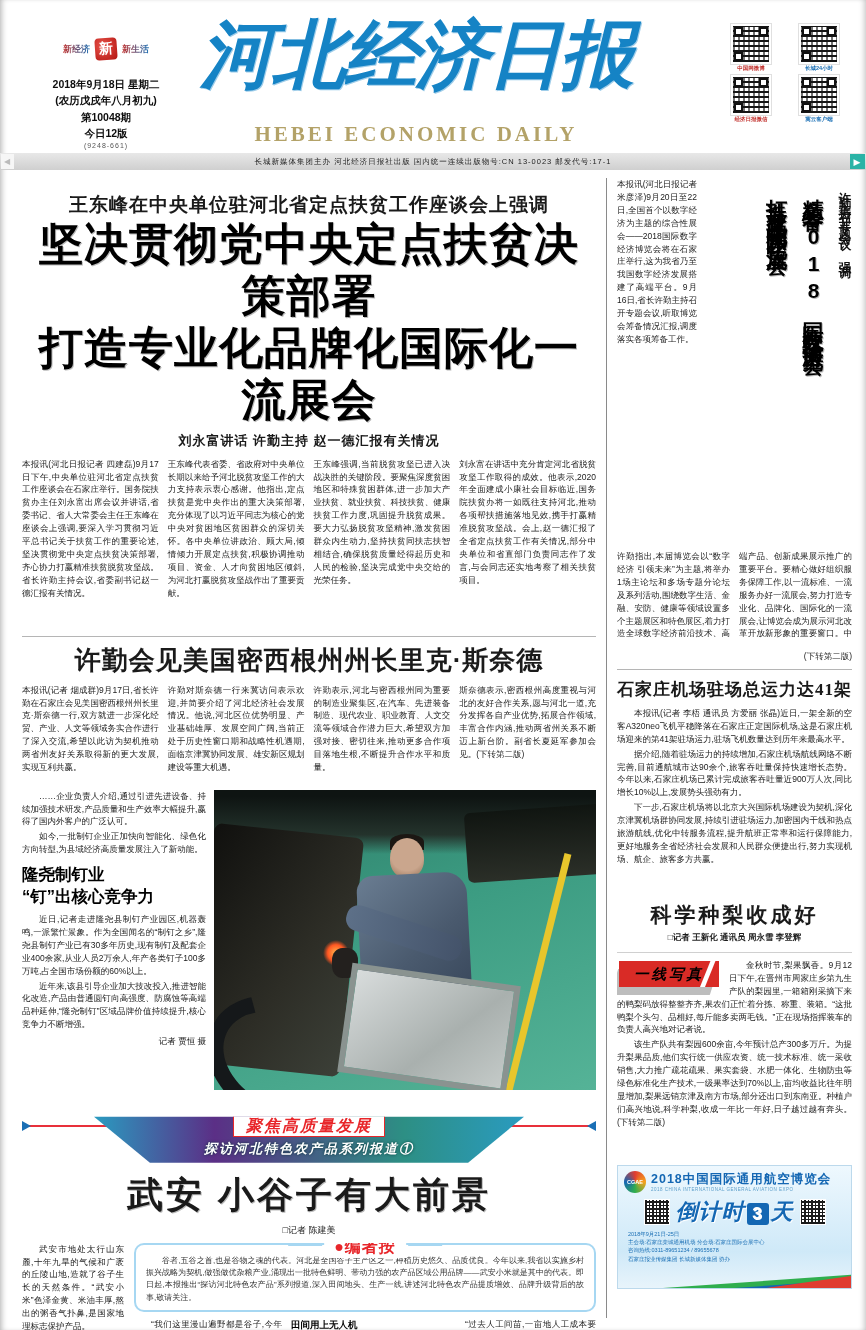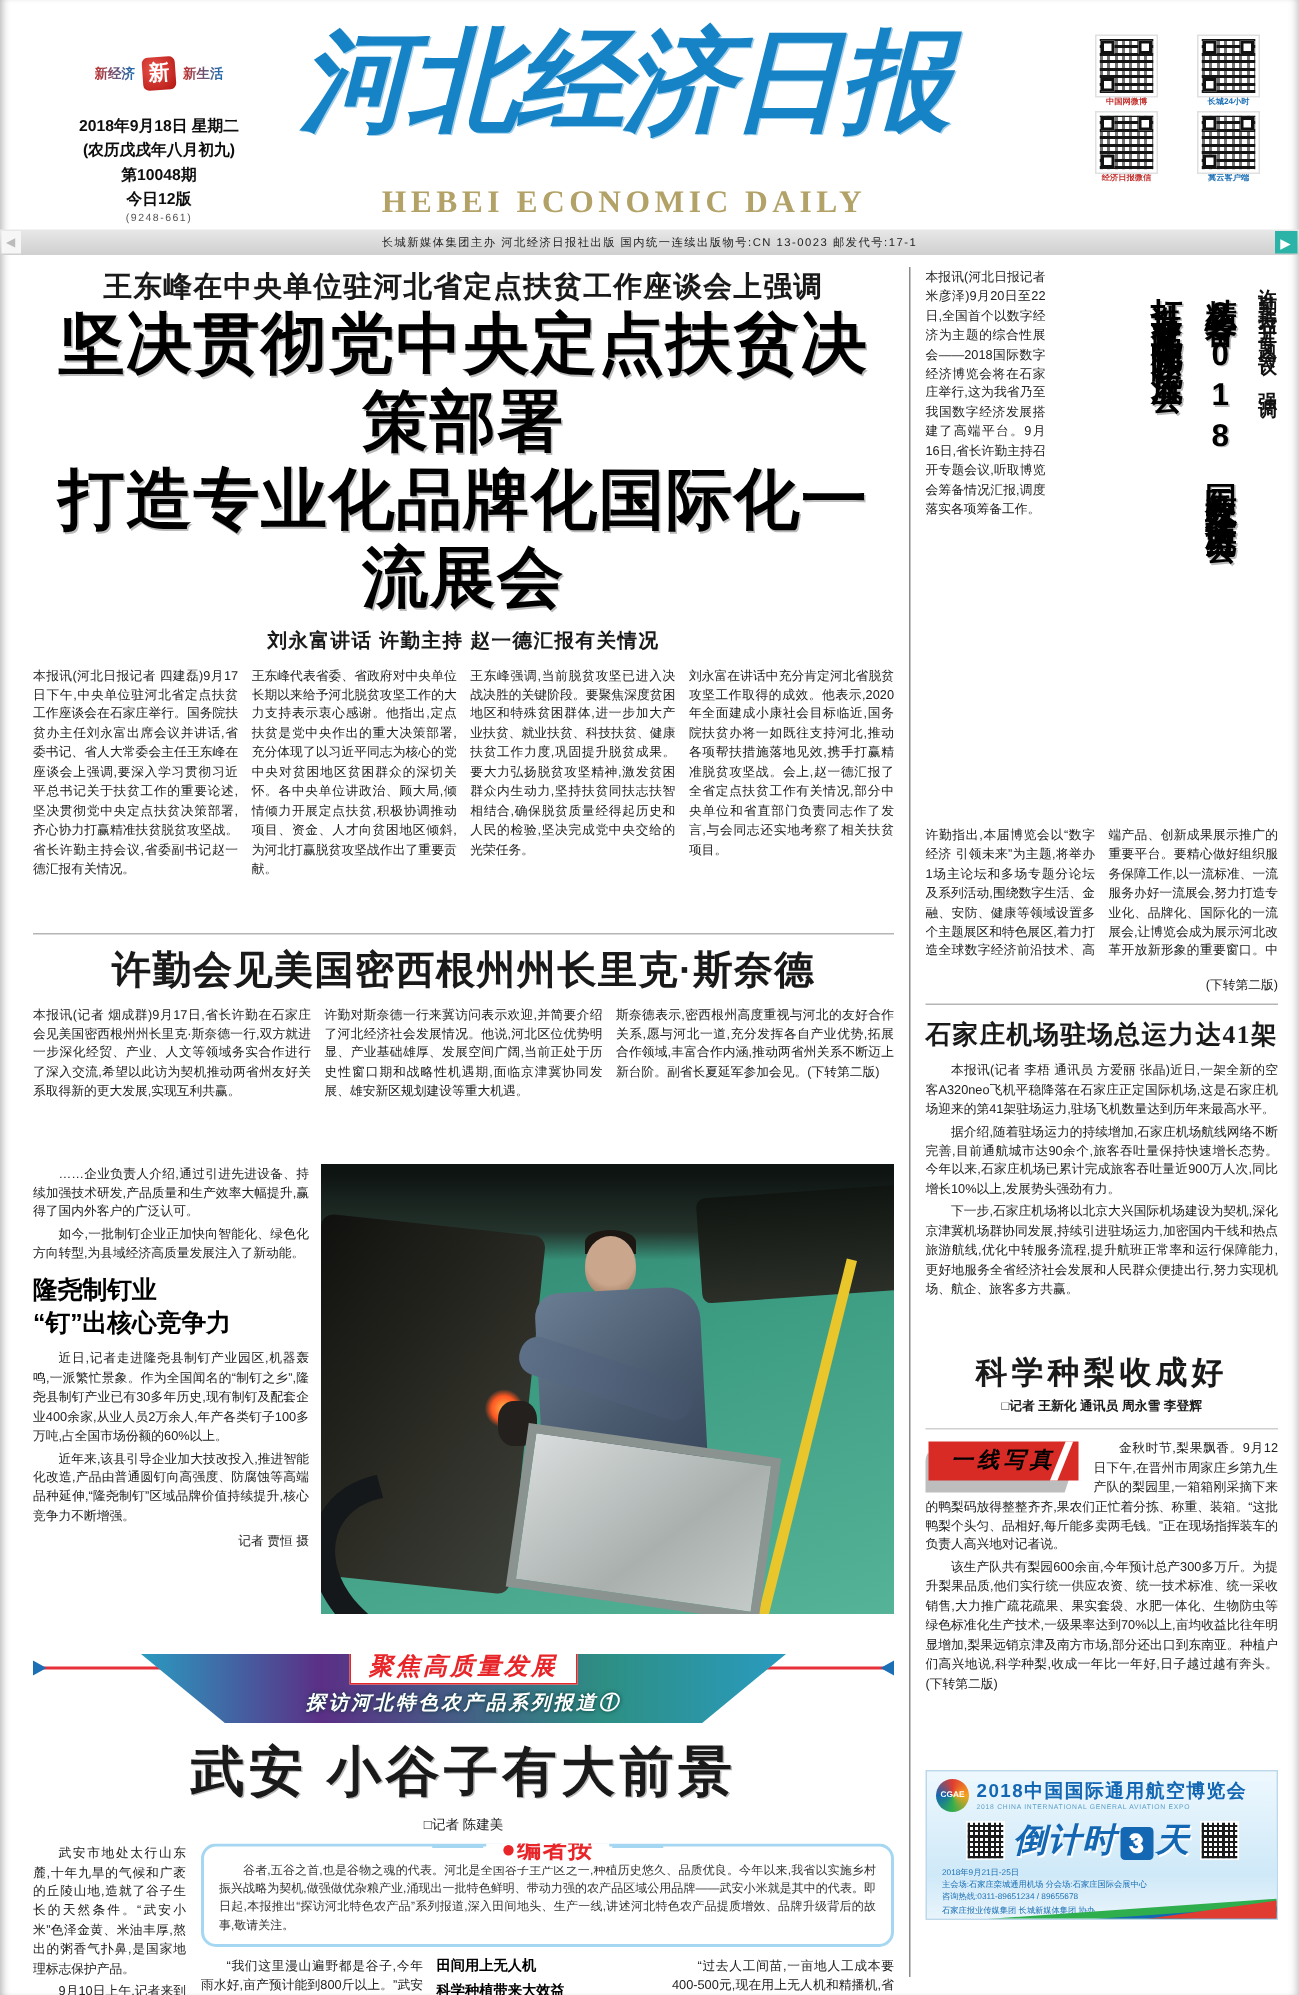--- a/index.html
+++ b/index.html
@@ -36,21 +36,21 @@
   .notch{position:absolute;left:1px;top:1px;width:13px;height:15px;background:#f6f6f6;color:#bbb;font-size:8px;
         display:flex;align-items:center;justify-content:center}
   
   .main{display:flex;margin-top:8px;height:1140px}
   .main-left{flex:1;min-width:0;padding-right:10px}
   .rail{width:246px;border-left:1px solid #8a8a8a;padding-left:10px}
   .small{font-size:8.5px;line-height:1.52;text-align:justify;color:#222}
   .small p{text-indent:2em;margin-bottom:2px}
   .hr{border-top:1px solid #b5b5b5;margin:6px 0}
   
-  .lead-kicker{text-align:center;font-size:19px;font-weight:900;letter-spacing:1px;margin-top:0}
+  .lead-kicker{text-align:center;font-size:19px;font-weight:900;letter-spacing:1px;margin-top:14px}
   .lead-title{text-align:center;font-size:44px;line-height:1.18;font-weight:900;letter-spacing:1px;color:#000;
         text-shadow:1px 1px 0 #bbb}
   .lead-sub{text-align:center;font-size:13px;font-weight:900;margin:6px 0 8px;letter-spacing:1px}
   .cols4{display:flex;gap:9px;height:172px;overflow:hidden}
   .cols4 > div{flex:1}
   
   .meeting-title{text-align:center;font-size:26px;font-weight:900;letter-spacing:1px;margin:4px 0 6px}
   .meeting-cols{display:flex;gap:9px;height:102px;overflow:hidden}
   .meeting-cols > div{flex:1}
   
@@ -112,21 +112,21 @@
   .airport-body{height:186px;overflow:hidden}
   .pear-h{text-align:center;font-size:21px;font-weight:900;letter-spacing:3px;font-family:"Liberation Serif",serif;margin-top:8px}
   .pear-by{text-align:center;font-size:8.5px;font-weight:bold;margin:3px 0 8px}
   .frontline{position:relative;height:212px;overflow:hidden;border-top:1px solid #d0d0d0;padding-top:6px}
   .badge-wrap{float:left;position:relative;width:104px;height:34px;margin:2px 8px 2px 0}
   .badge-shadow{position:absolute;left:-3px;top:8px;width:100px;height:26px;background:#bdbdbd;transform:skewX(-18deg)}
   .badge{position:absolute;left:2px;top:0;width:100px;height:26px;background:#d92b26;color:#000000;font-size:14.5px;
         font-weight:900;letter-spacing:3px;display:flex;align-items:center;justify-content:center;font-style:italic;overflow:hidden}
   .badge:after{content:"";position:absolute;right:10px;top:-4px;width:5px;height:40px;background:#fff;transform:skewX(-22deg)}
   
-  .ad{position:relative;height:100px;margin-top:16px;overflow:hidden;border:1px solid #bcd9ec;
+  .ad{position:relative;height:124px;margin-top:1px;overflow:hidden;border:1px solid #bcd9ec;
         background:linear-gradient(180deg,#eef8fe 0%,#cfe9f8 70%,#e8f4fb 100%)}
   .ad-top{display:flex;align-items:center;gap:5px;padding:5px 6px 0}
   .ad-logo{width:22px;height:22px;border-radius:50%;flex:none;background:conic-gradient(#e03c31,#f6a21d,#2fae4e,#1467b3,#e03c31);
         display:flex;align-items:center;justify-content:center;color:#fff;font-size:5.5px;font-weight:bold}
   .ad-title{font-size:12.5px;font-weight:900;color:#1467b3;letter-spacing:1px;line-height:1.2}
   .ad-sub{font-size:4.5px;color:#5b9ec9;letter-spacing:.5px}
   .ad-count{display:flex;align-items:center;justify-content:center;gap:6px;margin-top:4px}
   .ad-qr{width:26px;height:26px;border:1px solid #fff;
         background:repeating-linear-gradient(90deg,#1b1b1b 0 1.5px,transparent 1.5px 3.5px),
                    repeating-linear-gradient(0deg,#1b1b1b 0 1.5px,#fff 1.5px 3.5px)}
@@ -222,20 +222,21 @@
         </div>
       </div>
 
       <div class="hr"></div>
 
       <div>
         <div class="meeting-title">许勤会见美国密西根州州长里克·斯奈德</div>
         <div class="meeting-cols small">
           <div>本报讯(记者 烟成群)9月17日,省长许勤在石家庄会见美国密西根州州长里克·斯奈德一行,双方就进一步深化经贸、产业、人文等领域务实合作进行了深入交流,希望以此访为契机推动两省州友好关系取得新的更大发展,实现互利共赢。</div>
           <div>许勤对斯奈德一行来冀访问表示欢迎,并简要介绍了河北经济社会发展情况。他说,河北区位优势明显、产业基础雄厚、发展空间广阔,当前正处于历史性窗口期和战略性机遇期,面临京津冀协同发展、雄安新区规划建设等重大机遇。</div>
+          <div>许勤表示,河北与密西根州同为重要的制造业聚集区,在汽车、先进装备制造、现代农业、职业教育、人文交流等领域合作潜力巨大,希望双方加强对接、密切往来,推动更多合作项目落地生根,不断提升合作水平和质量。</div>
           <div>斯奈德表示,密西根州高度重视与河北的友好合作关系,愿与河北一道,充分发挥各自产业优势,拓展合作领域,丰富合作内涵,推动两省州关系不断迈上新台阶。副省长夏延军参加会见。(下转第二版)</div>
         </div>
       </div>
 
       <div class="mid-row">
         <div class="nail-col small">
           <p>……企业负责人介绍,通过引进先进设备、持续加强技术研发,产品质量和生产效率大幅提升,赢得了国内外客户的广泛认可。</p>
           <p>如今,一批制钉企业正加快向智能化、绿色化方向转型,为县域经济高质量发展注入了新动能。</p>
           <div class="nail-title">
             <div>隆尧制钉业</div>

